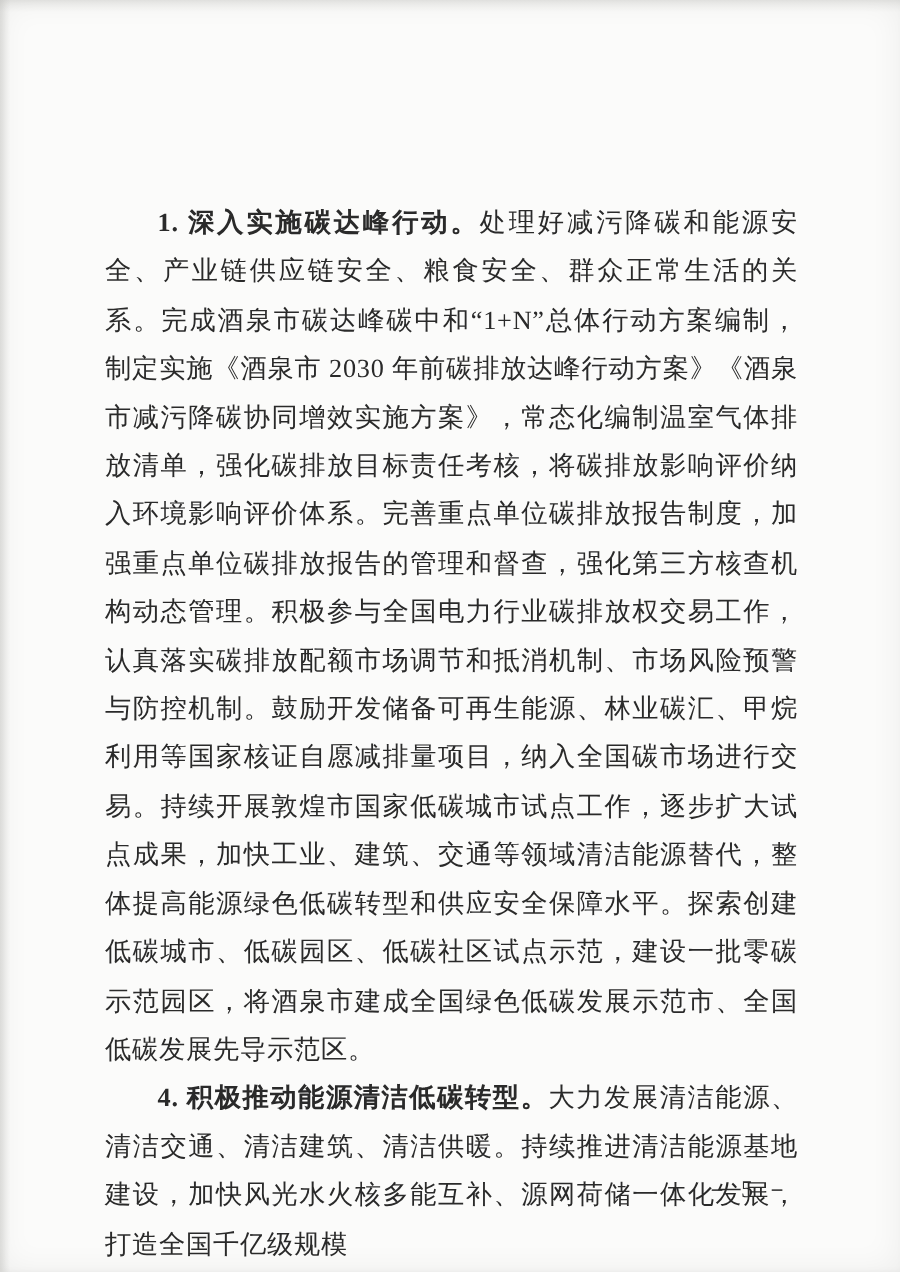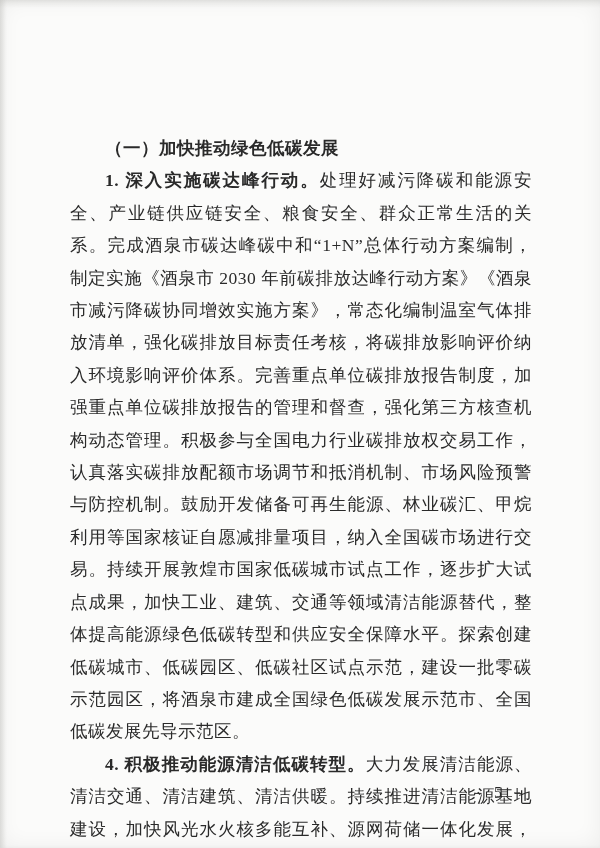--- a/index.html
+++ b/index.html
@@ -69,21 +69,20 @@
   }
 </style>
 </head>
 <body>
 
 <div class="scan-page">
   <div class="scan-edge-top"></div>
   <div class="scan-edge-left"></div>
 
   <div class="content">
-    <h2 class="section-heading">（一）加快推动绿色低碳发展</h2>
 
     <p class="para"><span class="lead">1. 深入实施碳达峰行动。</span><span>处理好减污降碳和能源安全、产业链供应链安全、粮食安全、群众正常生活的关系。完成酒泉市碳达峰碳中和“1+N”总体行动方案编制，制定实施《酒泉市 2030 年前碳排放达峰行动方案》《酒泉市减污降碳协同增效实施方案》，常态化编制温室气体排放清单，强化碳排放目标责任考核，将碳排放影响评价纳入环境影响评价体系。完善重点单位碳排放报告制度，加强重点单位碳排放报告的管理和督查，强化第三方核查机构动态管理。积极参与全国电力行业碳排放权交易工作，认真落实碳排放配额市场调节和抵消机制、市场风险预警与防控机制。鼓励开发储备可再生能源、林业碳汇、甲烷利用等国家核证自愿减排量项目，纳入全国碳市场进行交易。持续开展敦煌市国家低碳城市试点工作，逐步扩大试点成果，加快工业、建筑、交通等领域清洁能源替代，整体提高能源绿色低碳转型和供应安全保障水平。探索创建低碳城市、低碳园区、低碳社区试点示范，建设一批零碳示范园区，将酒泉市建成全国绿色低碳发展示范市、全国低碳发展先导示范区。</span></p>
 
     <p class="para"><span class="lead">4. 积极推动能源清洁低碳转型。</span><span>大力发展清洁能源、清洁交通、清洁建筑、清洁供暖。持续推进清洁能源基地建设，加快风光水火核多能互补、源网荷储一体化发展，打造全国千亿级规模</span></p>
   </div>
 
   <div class="page-number">－ 5 －</div>
 </div>
 
 </body></html>

